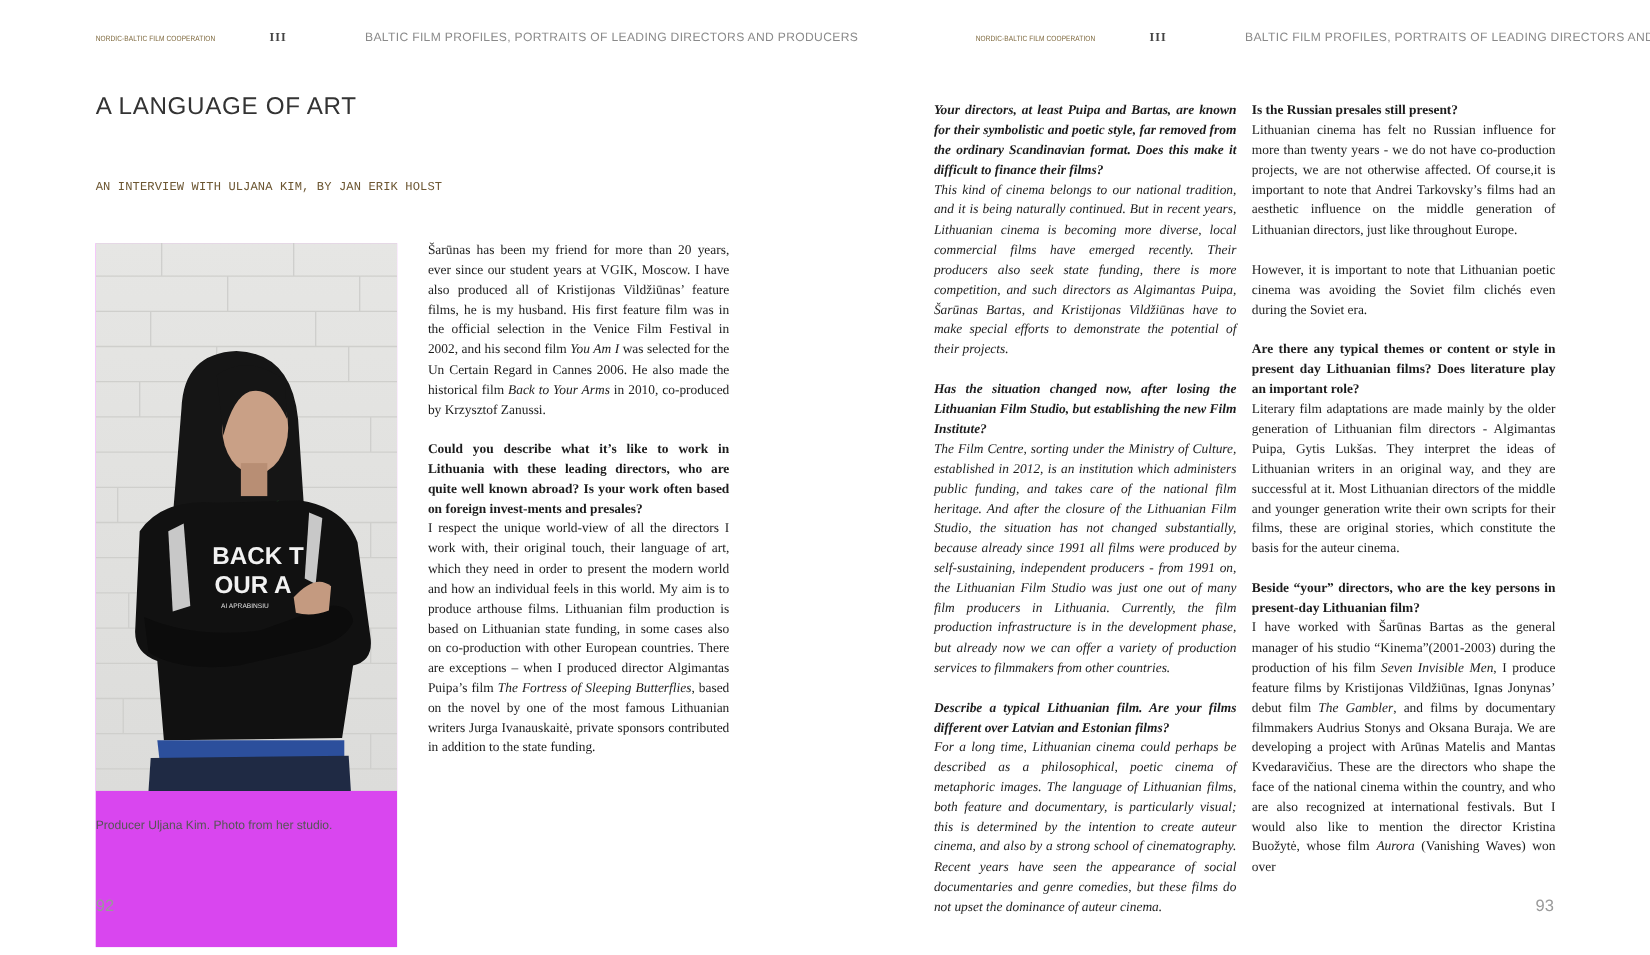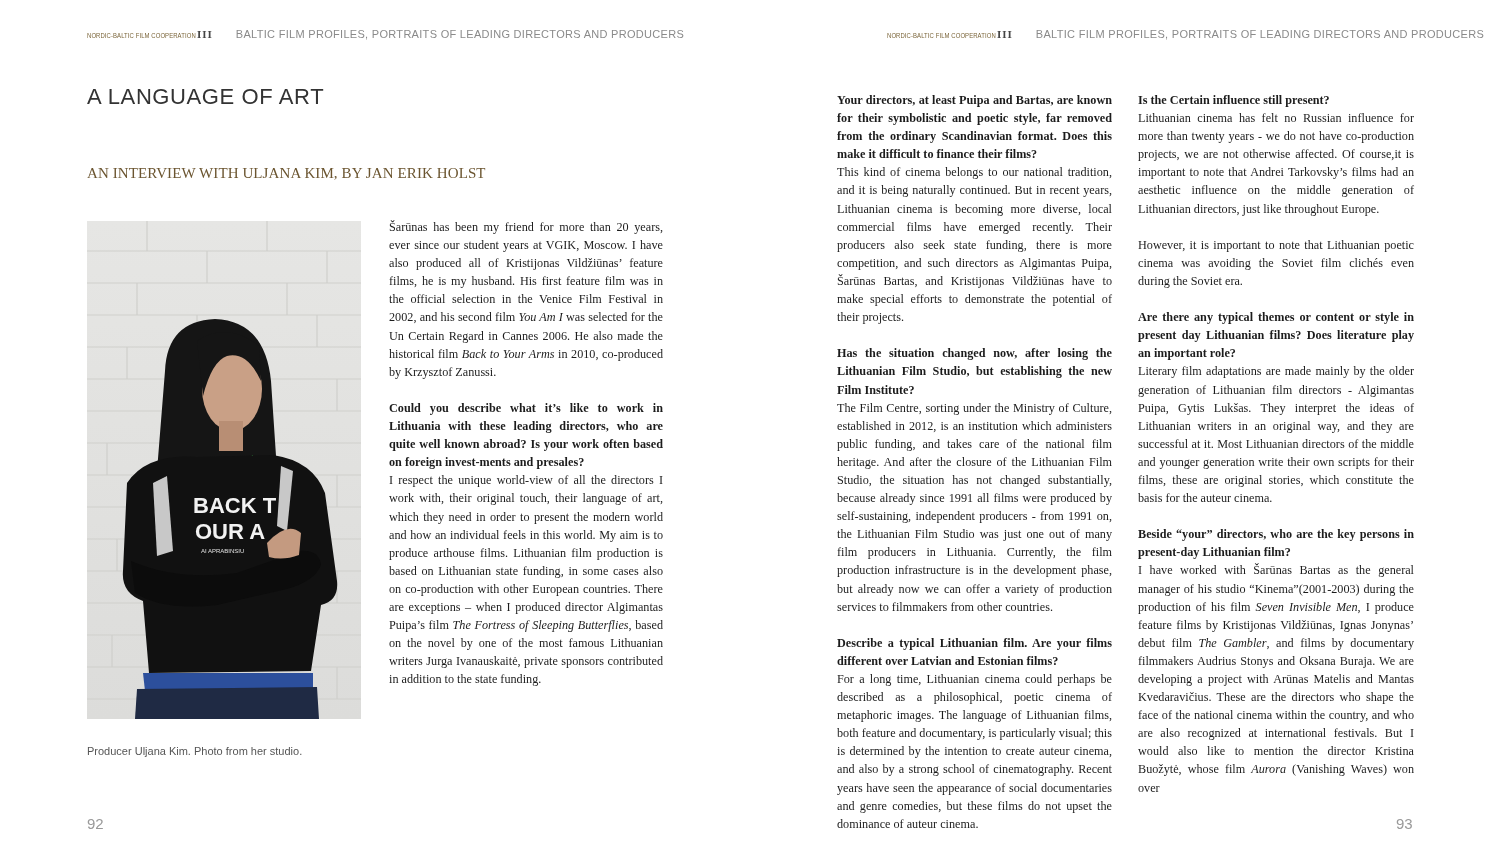--- a/index.html
+++ b/index.html
@@ -3,45 +3,45 @@
 <meta charset="utf-8">
 <style>
   * { box-sizing: border-box; margin: 0; padding: 0; }
   html, body { width: 1500px; height: 868px; background: #ffffff; overflow: hidden; }
   body { position: relative; font-family: "Liberation Serif", serif; color: #1c1c1c; }
 
   .page { position: absolute; top: 0; height: 868px; width: 750px; }
   .page-left { left: 0; }
   .page-right { left: 750px; }
 
-  .running-head { position: absolute; top: 28px; display: flex; align-items: baseline; white-space: nowrap; }
+  .running-head { position: absolute; top: 28px; display: flex; align-items: baseline; white-space: nowrap; gap: 48px; }
   .page-left .running-head { left: 87px; }
   .page-right .running-head { left: 887px; left: 137px; }
   .rh-series { font-family: "Liberation Sans", sans-serif; font-size: 7px; color: #7a6438; letter-spacing: 0.1px; transform: scaleX(0.85); transform-origin: left; display: inline-block; width: 98px; }
   .rh-numeral { font-family: "Liberation Serif", serif; font-size: 11px; font-weight: bold; color: #444; margin-left: 12px; margin-right: 9px; letter-spacing: 1px; }
   .rh-section { font-family: "Liberation Sans", sans-serif; font-size: 11px; color: #8a8a8a; letter-spacing: 0.3px; margin-left: 14px; }
 
   .title { position: absolute; left: 87px; top: 84px; font-family: "Liberation Sans", sans-serif; font-size: 22px; font-weight: normal; color: #333; letter-spacing: 0.6px; }
-  .subtitle { position: absolute; left: 87px; top: 165px; font-family: Liberation Serif, serif; font-size: 15px; color: #6b5530; letter-spacing: 0.1px; }
+  .subtitle { position: absolute; left: 87px; top: 165px; font-family: Liberation Mono, monospace; font-size: 11px; color: #6b5530; letter-spacing: 0.1px; }
 
-  .photo { position: absolute; left: 87px; top: 221px; width: 274px; height: 498px; overflow: hidden; background: #fde047; }
+  .photo { position: absolute; left: 87px; top: 221px; width: 274px; height: 640px; overflow: hidden; background: #d946ef; }
   .caption { position: absolute; left: 87px; top: 745px; font-family: "Liberation Sans", sans-serif; font-size: 11px; color: #555; }
 
   .folio { position: absolute; top: 815px; font-family: "Liberation Sans", sans-serif; font-size: 15px; color: #999; }
   .page-left .folio { left: 87px; }
   .page-right .folio { left: 646px; }
 
   .col { position: absolute; font-size: 12.2px; line-height: 18.1px; text-align: justify; hyphens: auto; }
   .col .q { font-weight: bold; }
   .col p { margin: 0; }
   .col .gap { height: 18.1px; }
   .col i { font-style: italic; }
 
   .col-a { left: 389px; top: 218px; width: 274px; }
-  .col-b { left: 87px; top: 91px; width: 275px; }
+  .col-b { left: 99px; top: 91px; width: 275px; font-style: italic; }
   .col-c { left: 388px; top: 91px; width: 276px; }
 </style>
 </head>
 <body>
 
 <div class="page page-left">
   <div class="running-head">
     <span class="rh-series">NORDIC-BALTIC FILM COOPERATION</span>
     <span class="rh-numeral">III</span>
     <span class="rh-section">BALTIC FILM PROFILES, PORTRAITS OF LEADING DIRECTORS AND PRODUCERS</span>
@@ -145,21 +145,21 @@
     <p>This kind of cinema belongs to our national tradition, and it is being naturally continued. But in recent years, Lithuanian cinema is becoming more diverse, local commercial films have emerged recently. Their producers also seek state funding, there is more competition, and such directors as Algimantas Puipa, Šarūnas Bartas, and Kristijonas Vildžiūnas have to make special efforts to demonstrate the potential of their projects.</p>
     <div class="gap"></div>
     <p class="q">Has the situation changed now, after losing the Lithuanian Film Studio, but establishing the new Film Institute?</p>
     <p>The Film Centre, sorting under the Ministry of Culture, established in 2012, is an institution which administers public funding, and takes care of the national film heritage. And after the closure of the Lithuanian Film Studio, the situation has not changed substantially, because already since 1991 all films were produced by self-sustaining, independent producers - from 1991 on, the Lithuanian Film Studio was just one out of many film producers in Lithuania. Currently, the film production infrastructure is in the development phase, but already now we can offer a variety of production services to filmmakers from other countries.</p>
     <div class="gap"></div>
     <p class="q">Describe a typical Lithuanian film. Are your films different over Latvian and Estonian films?</p>
     <p>For a long time, Lithuanian cinema could perhaps be described as a philosophical, poetic cinema of metaphoric images. The language of Lithuanian films, both feature and documentary, is particularly visual; this is determined by the intention to create auteur cinema, and also by a strong school of cinematography. Recent years have seen the appearance of social documentaries and genre comedies, but these films do not upset the dominance of auteur cinema.</p>
   </div>
 
   <div class="col col-c">
-    <p class="q">Is the Certain influence still present?</p>
+    <p class="q">Is the Russian presales still present?</p>
     <p>Lithuanian cinema has felt no Russian influence for more than twenty years - we do not have co-production projects, we are not otherwise affected. Of course,it is important to note that Andrei Tarkovsky’s films had an aesthetic influence on the middle generation of Lithuanian directors, just like throughout Europe.</p>
     <div class="gap"></div>
     <p>However, it is important to note that Lithuanian poetic cinema was avoiding the Soviet film clichés even during the Soviet era.</p>
     <div class="gap"></div>
     <p class="q">Are there any typical themes or content or style in present day Lithuanian films? Does literature play an important role?</p>
     <p>Literary film adaptations are made mainly by the older generation of Lithuanian film directors - Algimantas Puipa, Gytis Lukšas. They interpret the ideas of Lithuanian writers in an original way, and they are successful at it. Most Lithuanian directors of the middle and younger generation write their own scripts for their films, these are original stories, which constitute the basis for the auteur cinema.</p>
     <div class="gap"></div>
     <p class="q">Beside “your” directors, who are the key persons in present-day Lithuanian film?</p>
     <p><span>I have worked with Šarūnas Bartas as the general manager of his studio “Kinema”(2001-2003) during the production of his film </span><i>Seven Invisible Men</i><span>, I produce feature films by Kristijonas Vildžiūnas, Ignas Jonynas’ debut film </span><i>The Gambler</i><span>, and films by documentary filmmakers Audrius Stonys and Oksana Buraja. We are developing a project with Arūnas Matelis and Mantas Kvedaravičius. These are the directors who shape the face of the national cinema within the country, and who are also recognized at international festivals. But I would also like to mention the director Kristina Buožytė, whose film </span><i>Aurora</i><span> (Vanishing Waves) won over</span></p>
   </div>

